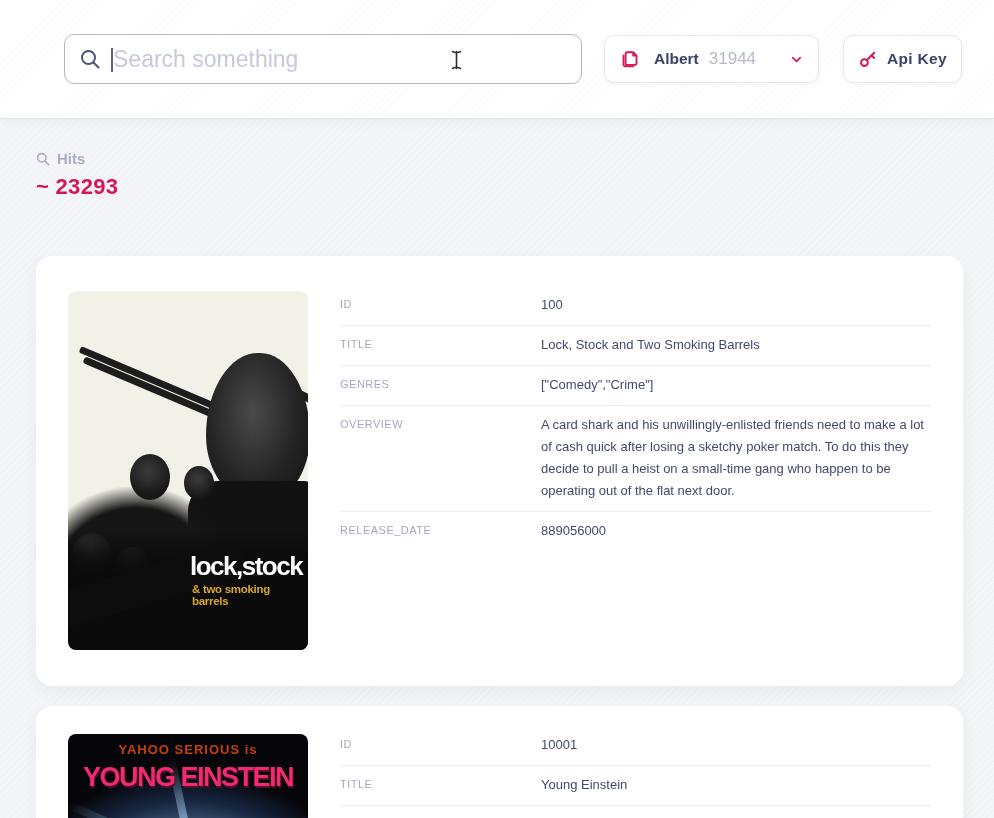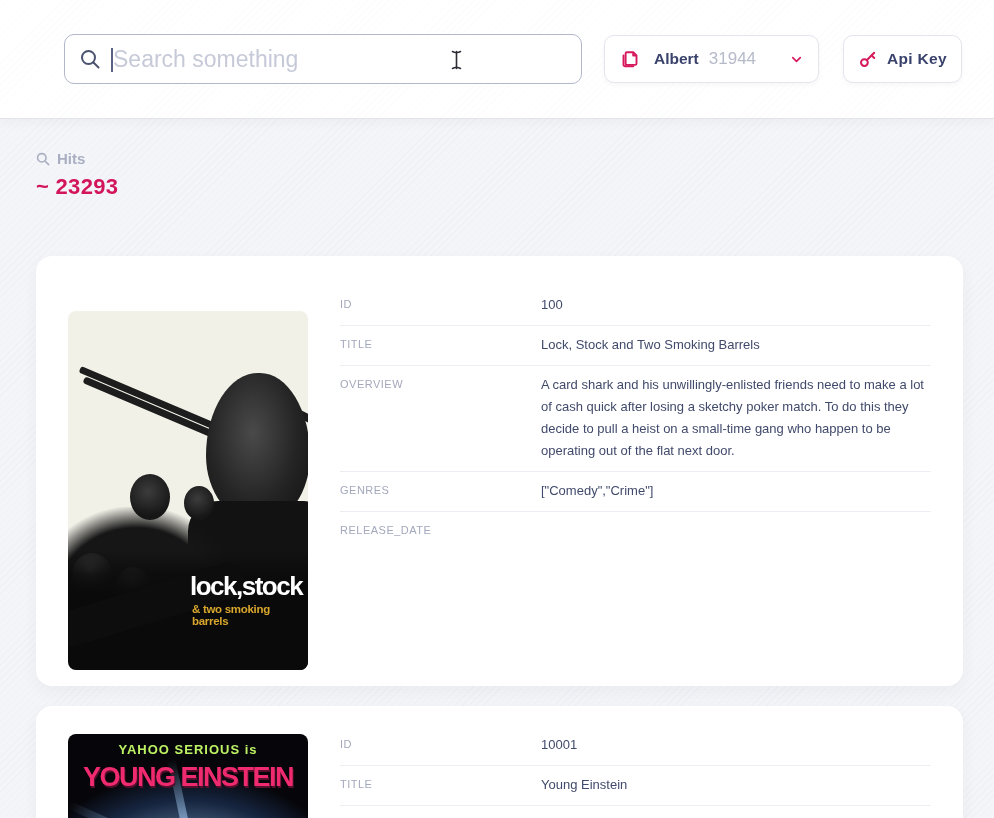--- a/index.html
+++ b/index.html
@@ -69,21 +69,21 @@
     background:#fff; border-radius:16px;
     box-shadow:0 6px 16px rgba(40,50,80,0.05);
   }
   .card-1 { top:256px; }
   .card-2 { top:706px; }
 
   .poster {
     position:absolute; left:32px; width:240px; height:359px;
     border-radius:8px; overflow:hidden;
   }
-  .card-1 .poster { top:35px;margin-top:20px; }
+  .card-1 .poster { top:35px; }
   .card-2 .poster { top:28px; }
 
   .fields { position:absolute; left:304px; width:591px; }
   .card-1 .fields { top:30px; }
   .card-2 .fields { top:20px; }
 
   .frow { display:flex; padding:8px 0 9px 0; border-bottom:1px solid #ededf3; }
   .frow:last-child { border-bottom:none; }
   .flabel {
     flex:none; width:201px; padding-top:4px;
@@ -143,21 +143,21 @@
     position:absolute; left:-40px; top:40px; width:320px; height:220px;
     background:
       radial-gradient(ellipse at 50% 55%, rgba(255,255,240,0.95) 0%, rgba(255,230,150,0.8) 12%, rgba(140,190,240,0.55) 34%, rgba(60,110,190,0.3) 55%, transparent 72%);
   }
   .art-ye .ray { position:absolute; height:8px; background:linear-gradient(90deg, transparent, rgba(170,210,250,0.75), transparent); border-radius:4px; }
   .art-ye .r1 { left:-10px; top:120px; width:260px; transform:rotate(24deg); }
   .art-ye .r2 { left:-10px; top:130px; width:260px; transform:rotate(-22deg); }
   .art-ye .r3 { left:40px; top:100px; width:160px; transform:rotate(78deg); }
   .art-ye .ye-top {
     position:absolute; left:0; top:8px; width:100%; text-align:center;
-    color:#bef264; font-size:13px; font-weight:bold; letter-spacing:1px;
+    color:#c2410c; font-size:13px; font-weight:bold; letter-spacing:1px;
   }
   .art-ye .ye-title {
     position:absolute; left:0; top:28px; width:100%; text-align:center;
     color:#ef2a6e; font-size:27px; font-weight:bold; letter-spacing:-1.5px;
     text-shadow:1px 2px 0 #530f2c;
   }
 </style>
 </head>
 <body>
 
@@ -235,29 +235,30 @@
   <div class="fields">
     <div class="frow">
       <div class="flabel">ID</div>
       <div class="fvalue">100</div>
     </div>
     <div class="frow">
       <div class="flabel">TITLE</div>
       <div class="fvalue">Lock, Stock and Two Smoking Barrels</div>
     </div>
     <div class="frow">
+      <div class="flabel">GENRES</div>
+      <div class="fvalue">["Comedy","Crime"]</div>
+    </div>
+    <div class="frow">
       <div class="flabel">OVERVIEW</div>
       <div class="fvalue">A card shark and his unwillingly-enlisted friends need to make a lot of cash quick after losing a sketchy poker match. To do this they decide to pull a heist on a small-time gang who happen to be operating out of the flat next door.</div>
     </div>
     <div class="frow">
-      <div class="flabel">GENRES</div>
-      <div class="fvalue">["Comedy","Crime"]</div>
-    </div>
-    <div class="frow">
       <div class="flabel">RELEASE_DATE</div>
+      <div class="fvalue">889056000</div>
     </div>
   </div>
 </div>
 
 <div class="card card-2">
 
   <div class="poster art-ye">
     <div class="burst"></div>
     <div class="ray r1"></div>
     <div class="ray r2"></div>

